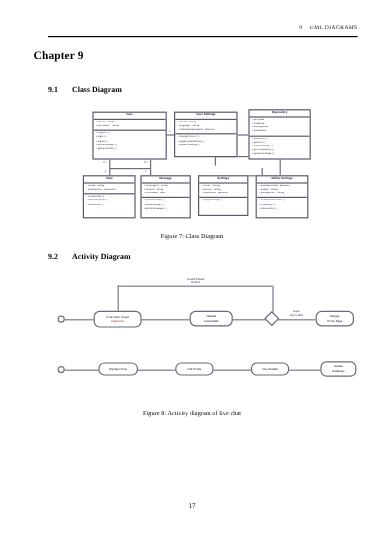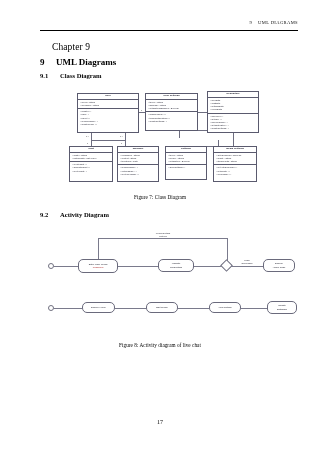--- a/index.html
+++ b/index.html
@@ -46,24 +46,24 @@
     position: absolute;
     left: 0;
     right: 0;
     top: 9.5px;
     border-top: 0.6px solid #000;
   }
 
   
   .chapter-title {
     position: absolute;
-    left: 52px;
+    left: 28px;
     top: 42px;
     font-size: 9.5px;
-    font-weight: normal;
+    font-weight: bold;
     letter-spacing: 0.1px;
   }
   .sec-h1 {
     position: absolute;
     left: 40px;
     top: 57px;
     font-size: 9px;
     font-weight: bold;
     white-space: nowrap;
   }
@@ -249,23 +249,20 @@
 
   <div class="header">
     <div class="header-text">
       <span class="header-num">9</span><span>UML DIAGRAMS</span>
     </div>
     <div class="header-rule"></div>
   </div>
 
   <div class="chapter-title">Chapter 9</div>
 
-  <div class="sec-h1">
-    <span class="num">9</span><span>UML Diagrams</span>
-  </div>
 
   <div class="sec-h2-a">
     <span class="num">9.1</span><span>Class Diagram</span>
   </div>
 
   <div class="sec-h2-b">
     <span class="num">9.2</span><span>Activity Diagram</span>
   </div>
 
   <div class="class-figure">

